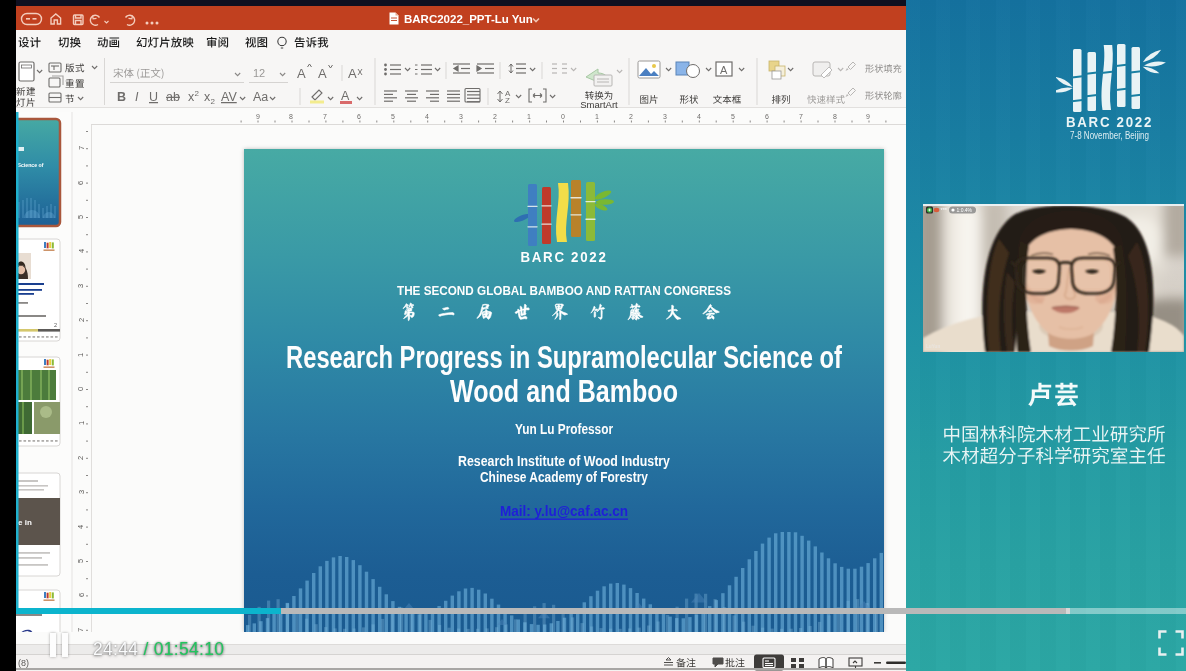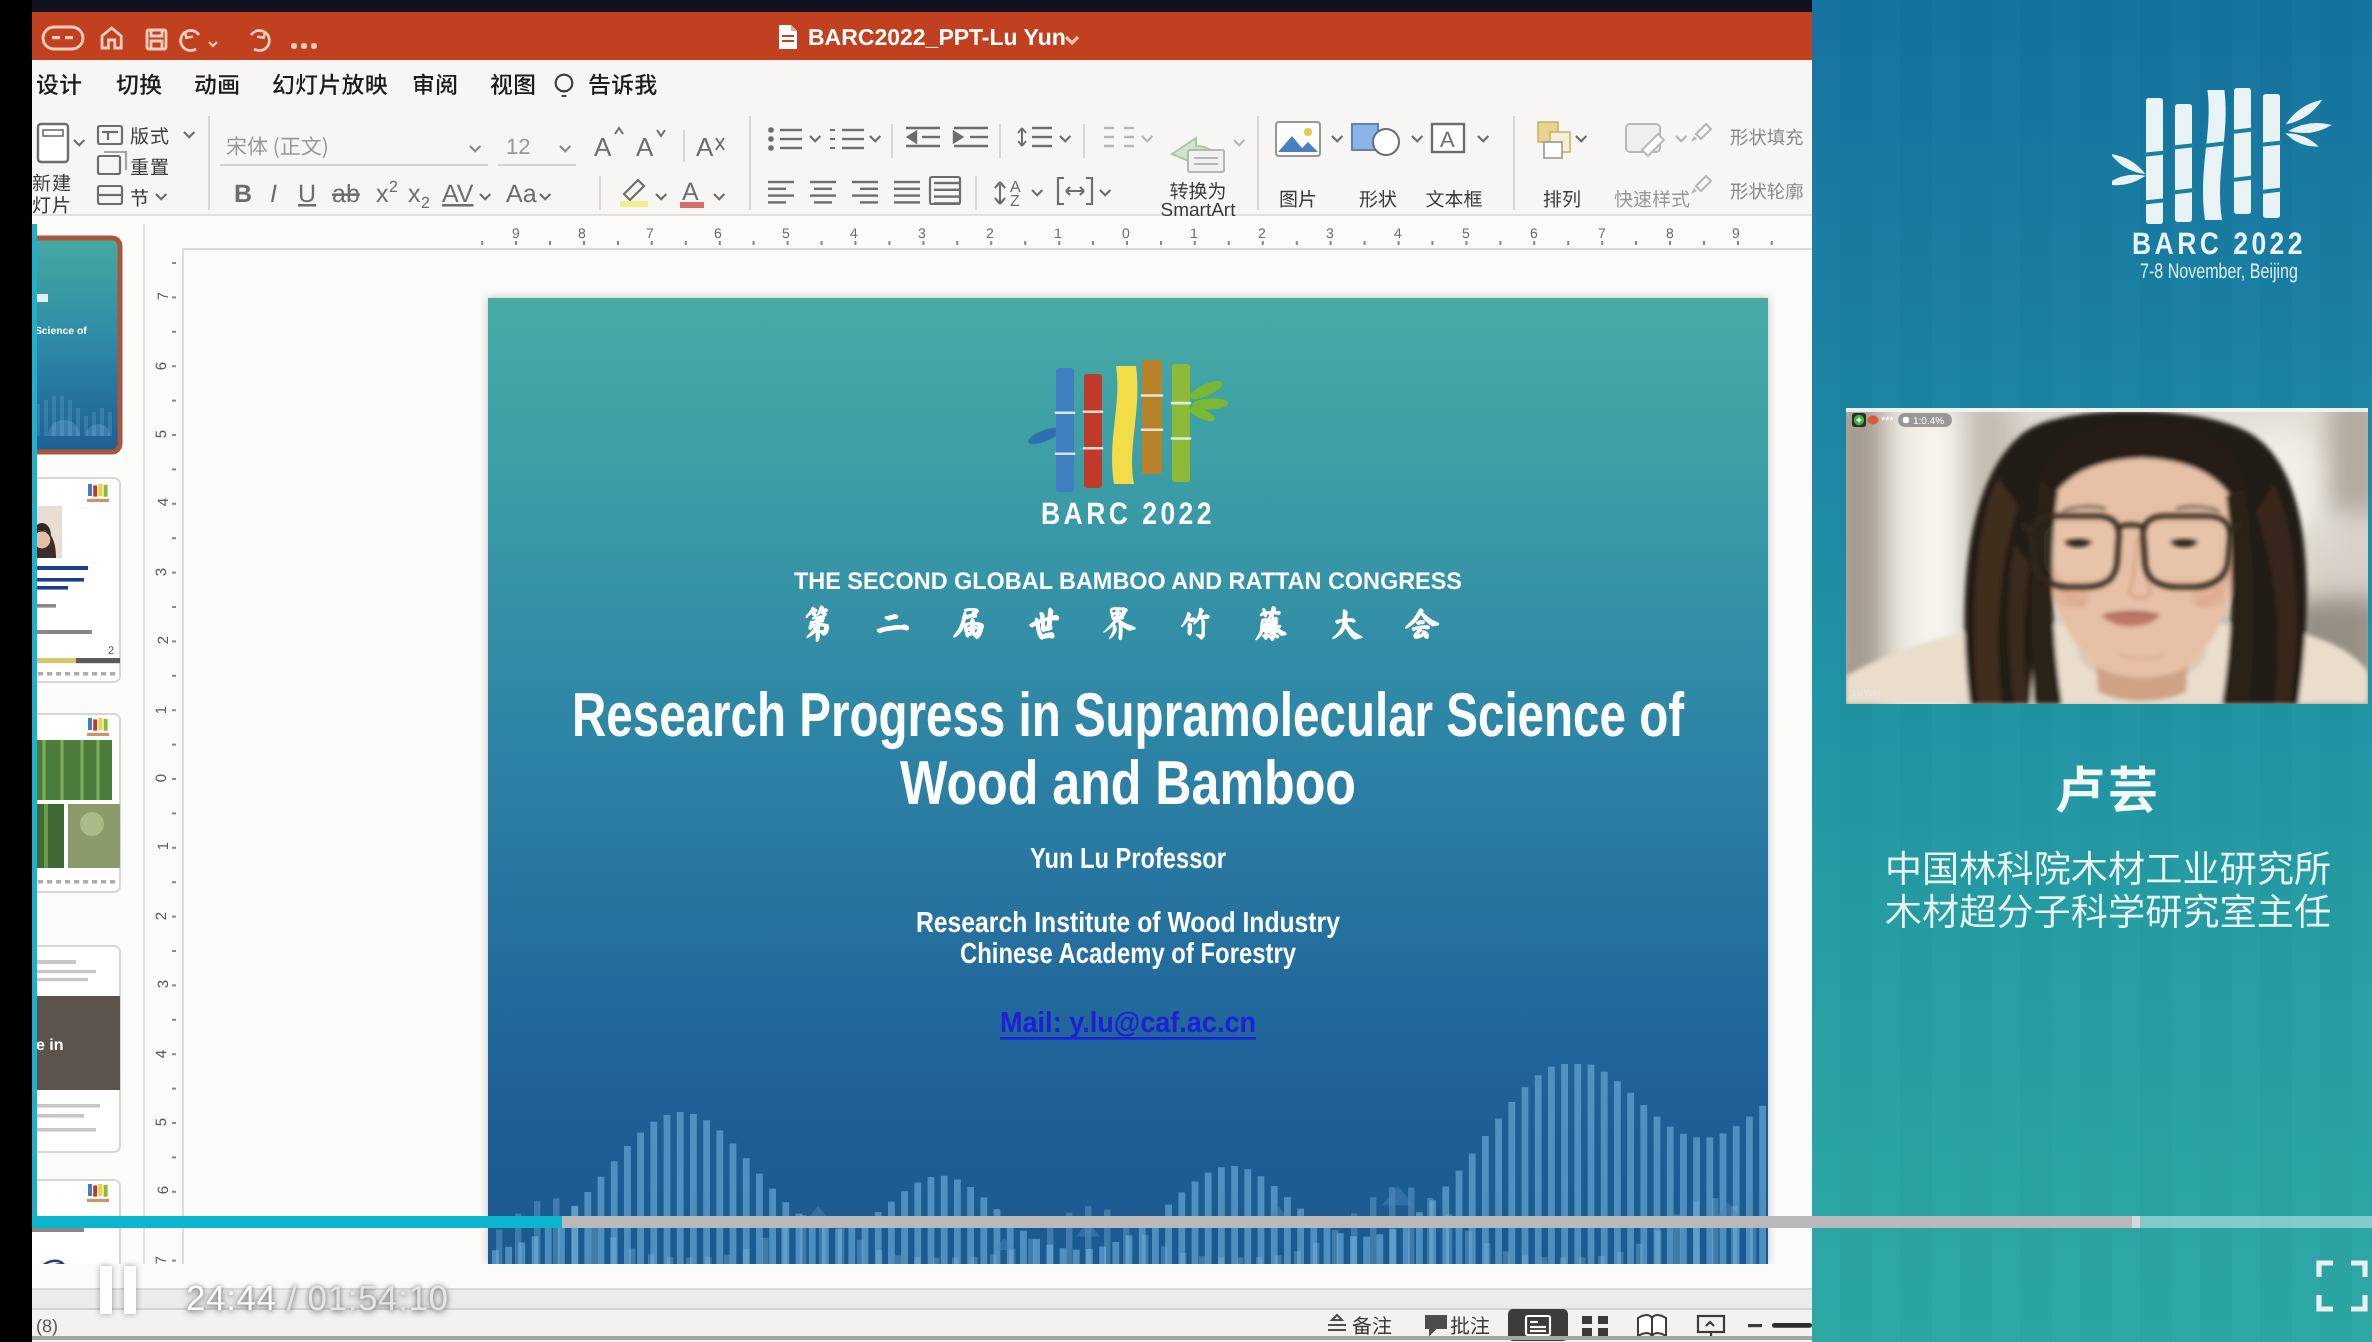--- a/index.html
+++ b/index.html
@@ -882,19 +882,19 @@
       <rect x="870" y="7.5" width="20" height="2.4" rx="1.2" fill="#2e2c2a"></rect>
     </svg>
     <div class="abs" style="left:0;top:608px;width:1186px;height:5.5px;background:rgba(255,255,255,0.42)"></div>
     <div class="abs" style="left:265px;top:608px;width:788px;height:5.5px;background:#b9b9b9"></div>
     <div class="abs" style="left:1050px;top:608px;width:4px;height:5.5px;background:#d8d8d8"></div>
     <div class="abs" style="left:0;top:608px;width:265px;height:5.5px;background:#0cb4cd"></div>
     <div class="abs" style="left:34px;top:633px;width:18px;height:24px">
 <div class="abs" style="left:0;top:0;width:6.2px;height:24px;background:#fdfdfd;box-shadow:0 0 3px rgba(0,0,0,0.35)"></div>
 <div class="abs" style="left:11.5px;top:0;width:6.2px;height:24px;background:#fdfdfd;box-shadow:0 0 3px rgba(0,0,0,0.35)"></div>
 </div>
-    <div class="abs" style="left:77px;top:639px;font-size:17.5px;color:#fafbfc;text-shadow:0 1px 3px rgba(50,50,50,0.6),0 0 2px rgba(80,80,80,0.5);letter-spacing:0.3px">24:44 <span style="color:#e5e5e5">/ 01:54:10</span></div>
+    <div class="abs" style="left:77px;top:639px;font-size:17.5px;color:#fafbfc;text-shadow:0 1px 3px rgba(50,50,50,0.6),0 0 2px rgba(80,80,80,0.5);letter-spacing:0.3px">24:44 <span style="color:#22c55e">/ 01:54:10</span></div>
     <svg class="abs" style="left:1141px;top:629px" width="28" height="28" viewBox="0 0 28 28">
 <g stroke="#e8f0f0" stroke-width="2.6" fill="none">
 <path d="M2.5 9.5v-7h7M18.5 2.5h7v7M25.5 18.5v7h-7M9.5 25.5h-7v-7"></path>
 </g>
     </svg>
     <div class="abs" style="left:0;top:668px;width:890px;height:1.5px;background:#a8a6a4"></div>
   </div>
 </body></html>

